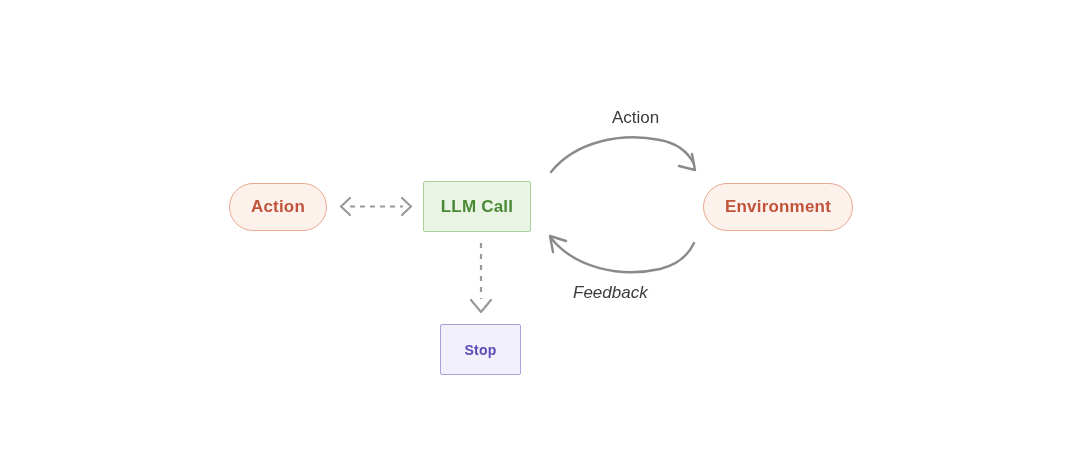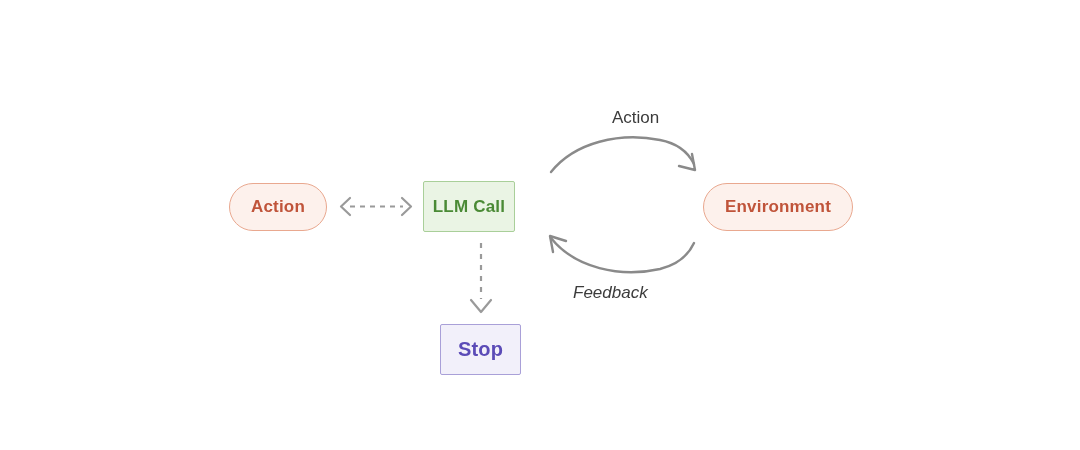--- a/index.html
+++ b/index.html
@@ -51,40 +51,40 @@
     background: #fdf1ec;
     border: 1.5px solid #e9a88f;
     color: #c0543a;
     font-size: 17px;
   }
 
   
   #node-llm-call {
     left: 423px;
     top: 181px;
-    width: 92px;
+    width: 108px;
     height: 51px;
     border-radius: 2px;
     background: #eaf4e4;
     border: 1.5px solid #a9cf99;
     color: #4a8a35;
     font-size: 17px;
   }
 
   
   #node-stop {
     left: 440px;
     top: 324px;
     width: 81px;
     height: 51px;
     border-radius: 2px;
     background: #f2f0fa;
     border: 1.5px solid #a9a0d8;
     color: #5b4bb7;
-    font-size: 20px;
+    font-size: 14px;
   }
 
   .edge-label {
     position: absolute;
     color: #3b3b3b;
     font-size: 17px;
     font-weight: normal;
     white-space: nowrap;
   }
   #label-action {

